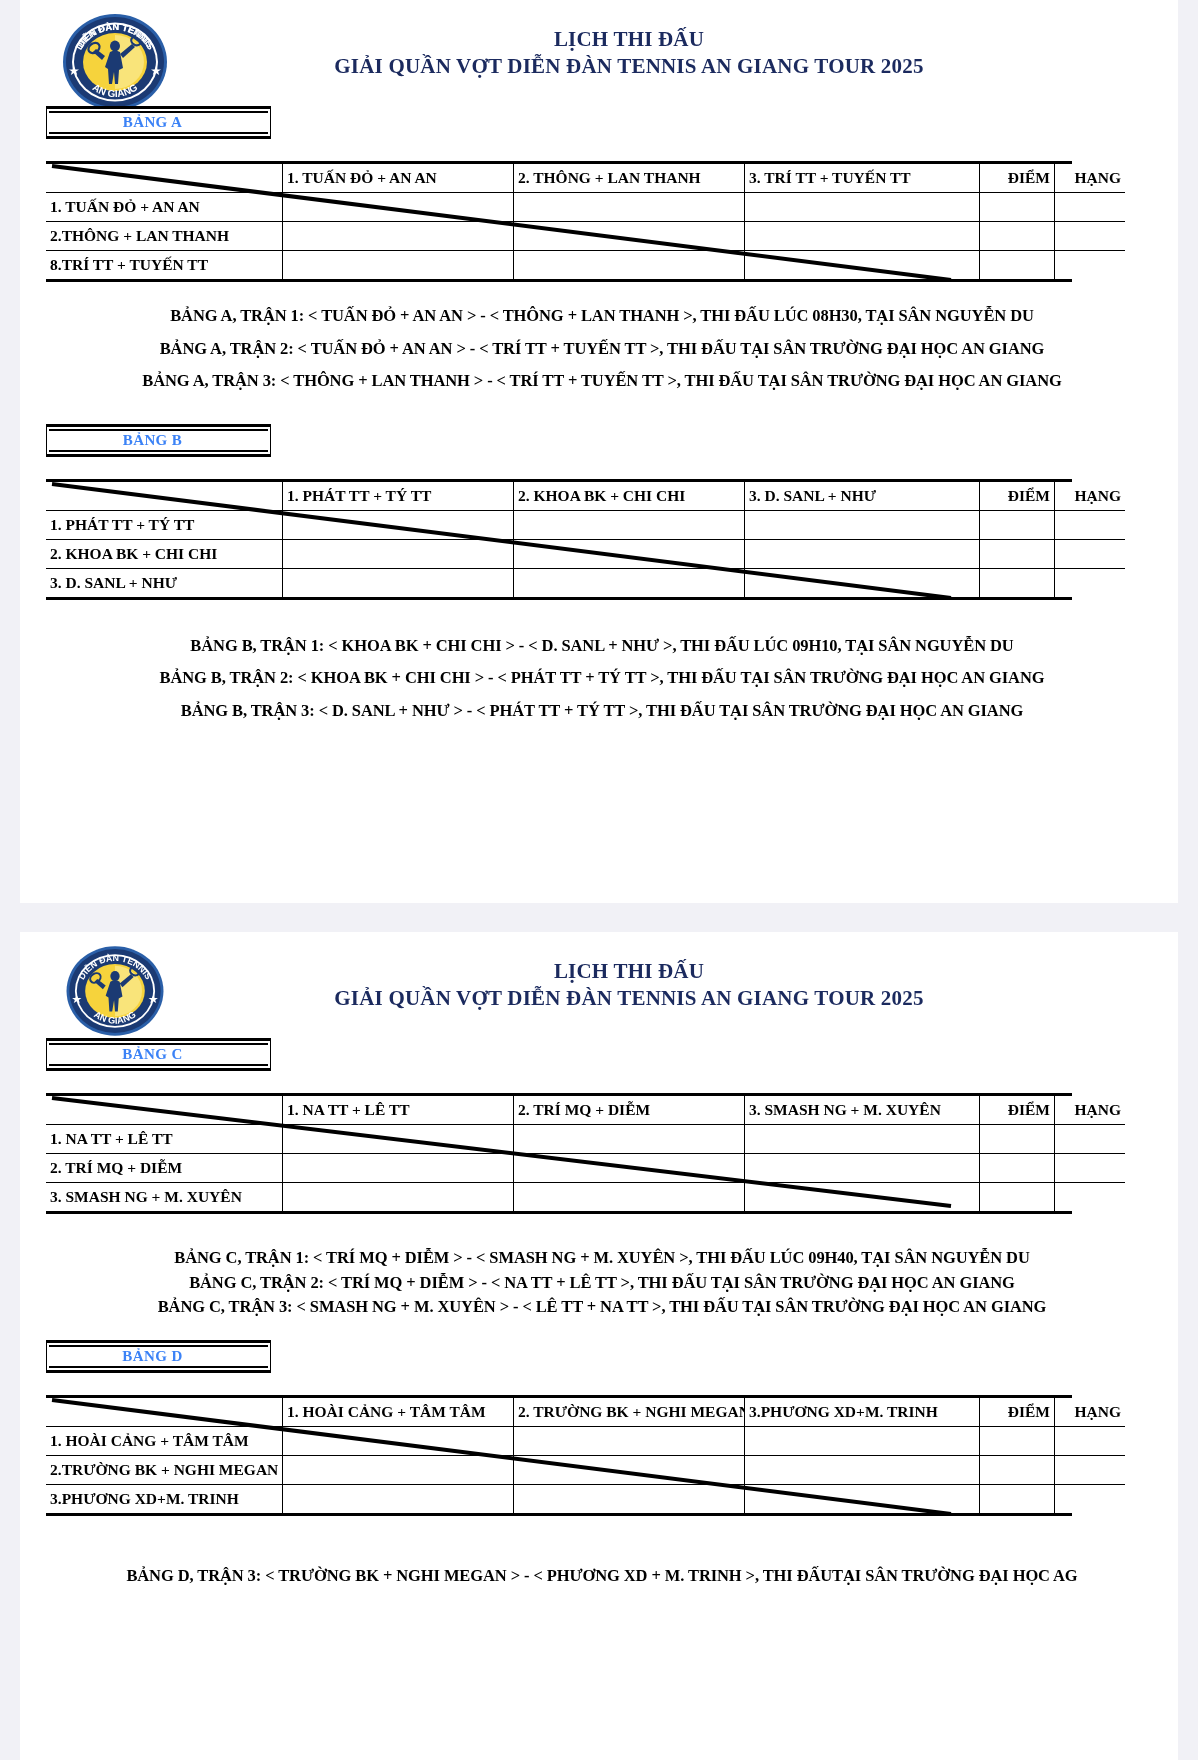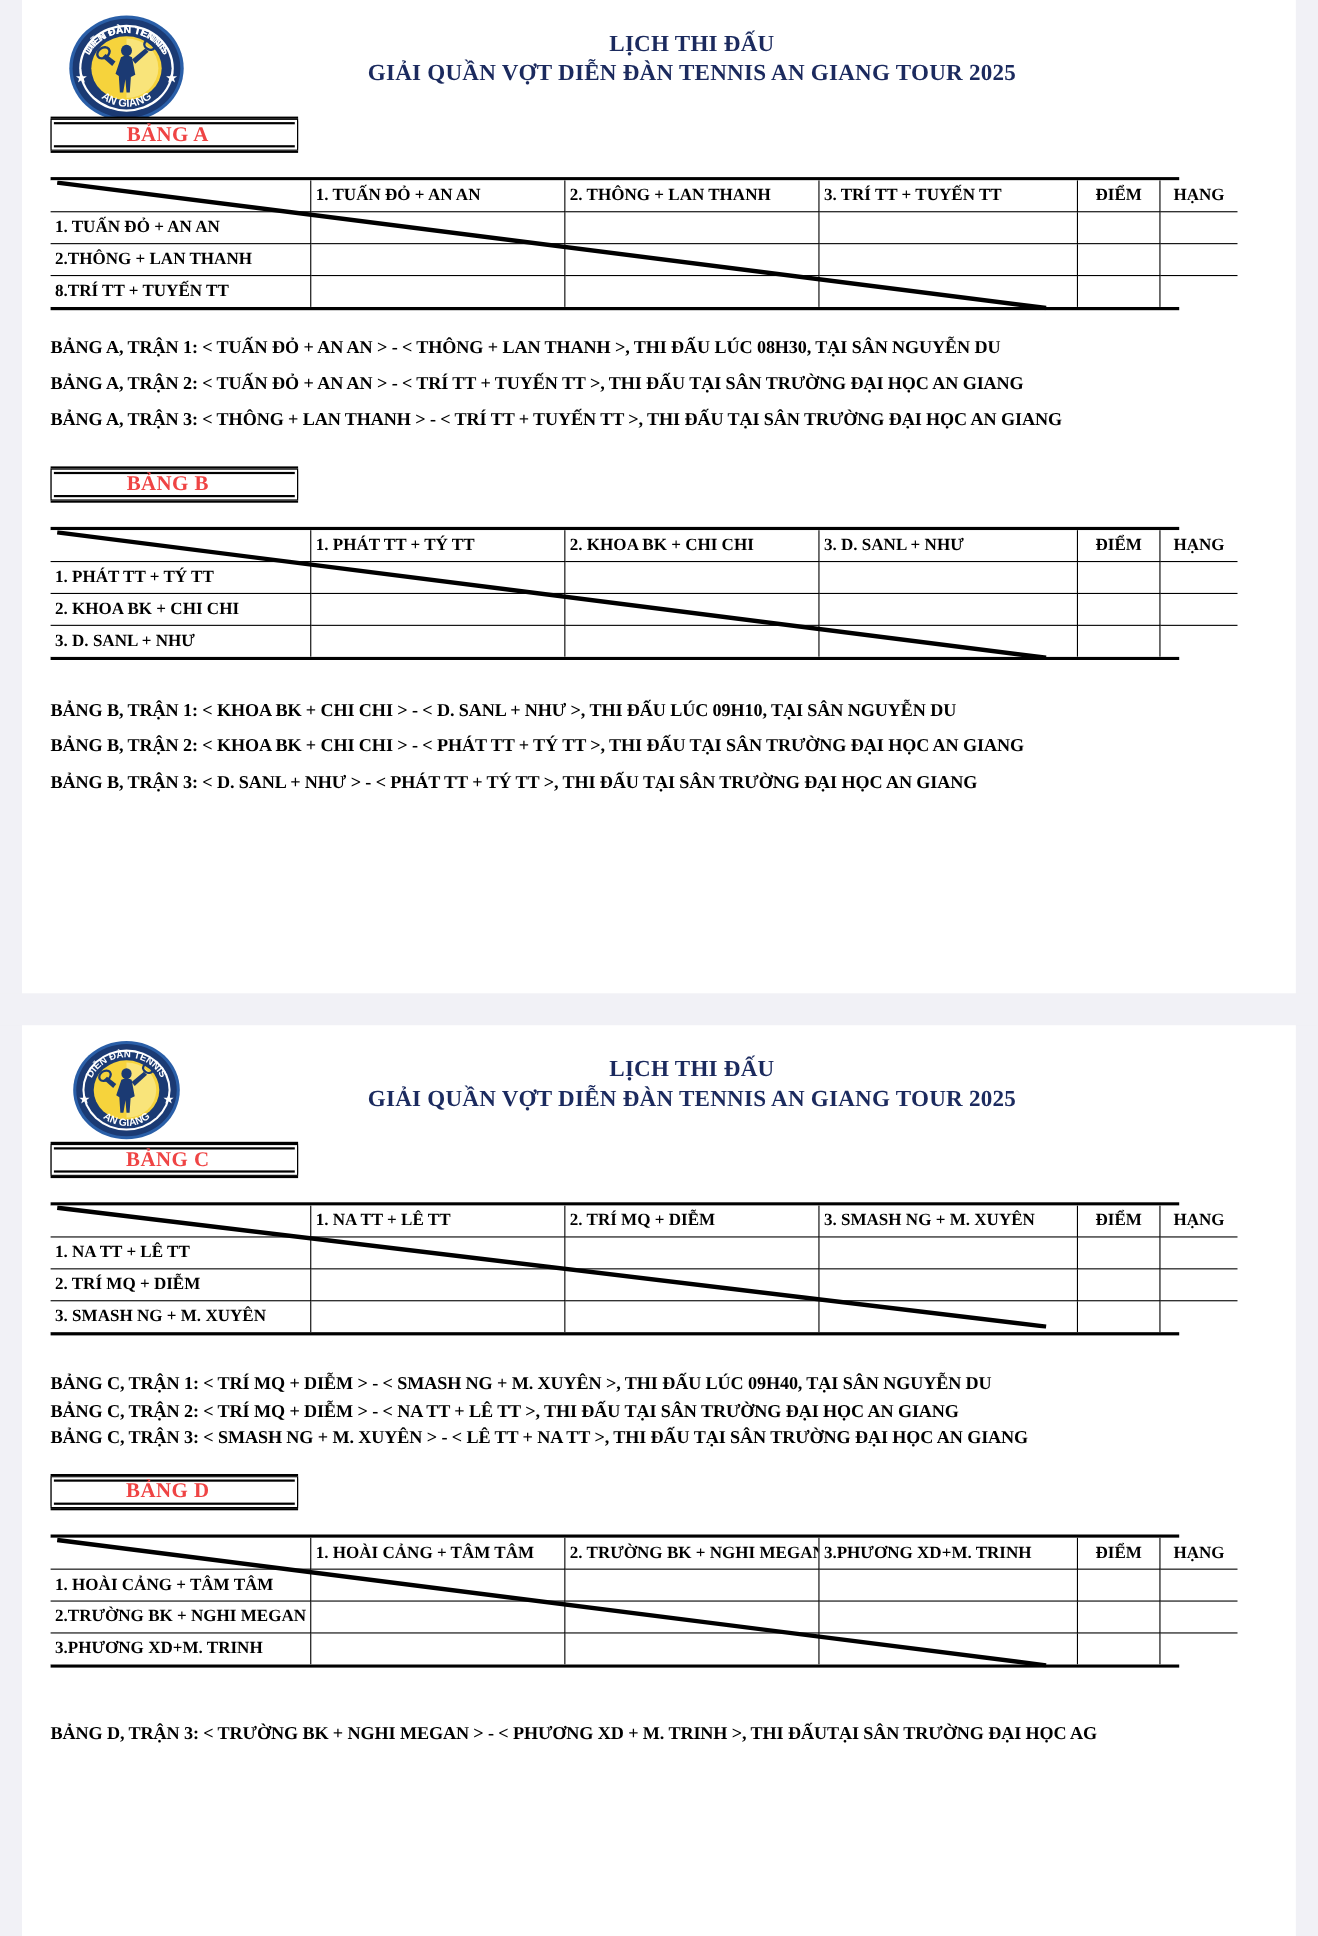--- a/index.html
+++ b/index.html
@@ -77,23 +77,23 @@
     position: absolute;
     top: 2px; left: 2px; right: 2px; bottom: 2px;
     border-top: 2px solid #000;
     border-bottom: 2px solid #000;
     background:#fff;
     display: flex;
     align-items: center;
     justify-content: center;
   }
   .group-label {
-    color: #ef4444;
+    color: #3b82f6;
     font-weight: bold;
-    font-size: 19px;
+    font-size: 15px;
     font-family: "Liberation Serif", serif;
     letter-spacing: .4px;
     transform: translateX(-6px);
   }
 
   
   .tbl-wrap {
     border-top: 3px solid #000;
     border-bottom: 3px solid #000;
     margin-left: 6px;
@@ -117,40 +117,41 @@
     overflow: hidden;
     vertical-align: middle;
     line-height: 1;
   }
   table.standings td.corner { border-left: none; }
   table.standings td:first-child { border-left: none; }
   table.standings td:last-child { border-right: none; }
   table.standings tr:first-child td { border-top: none; }
   table.standings tr:last-child td { border-bottom: none; }
   td.opp-head { text-align: left; }
-  td.pts, td.rank { text-align: center; }
+  td.pts, td.rank { text-align: right; }
   td.rowname { text-align: left; padding-left: 2px; }
 
   .diag-host { position: relative; }
   .diag-line {
     position: absolute;
     top: 0; left: 0;
     pointer-events: none;
   }
 
   
   .match-list { margin-left: 6px; padding-top: 10px; }
   .match-line {
     font-size: 16.5px;
     font-weight: bold;
     font-family: "Liberation Serif", serif;
     color: #000;
     white-space: nowrap;
     line-height: 1;
     letter-spacing: -0.1px;
+    text-align: center;
   }
   .gap-sm { height: 16px; }
   .gap-xs { height: 8px; }
 </style>
 </head>
 <body>
 
 <div class="page" id="page-1">
 
   <div class="doc-header">

